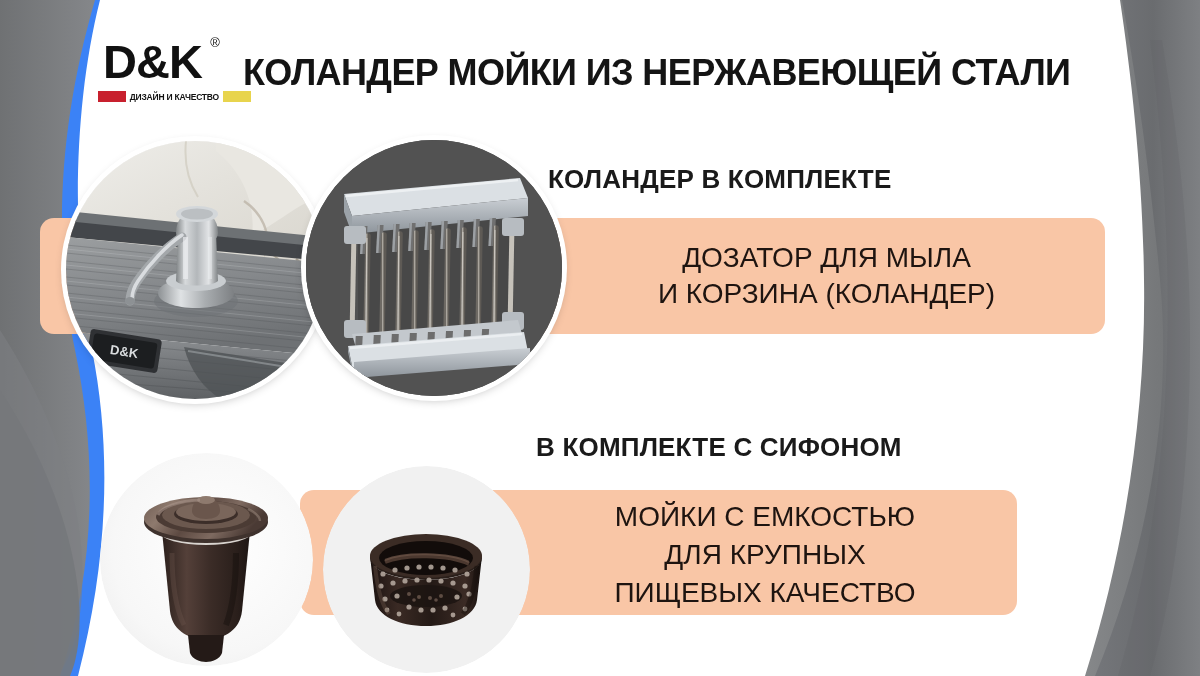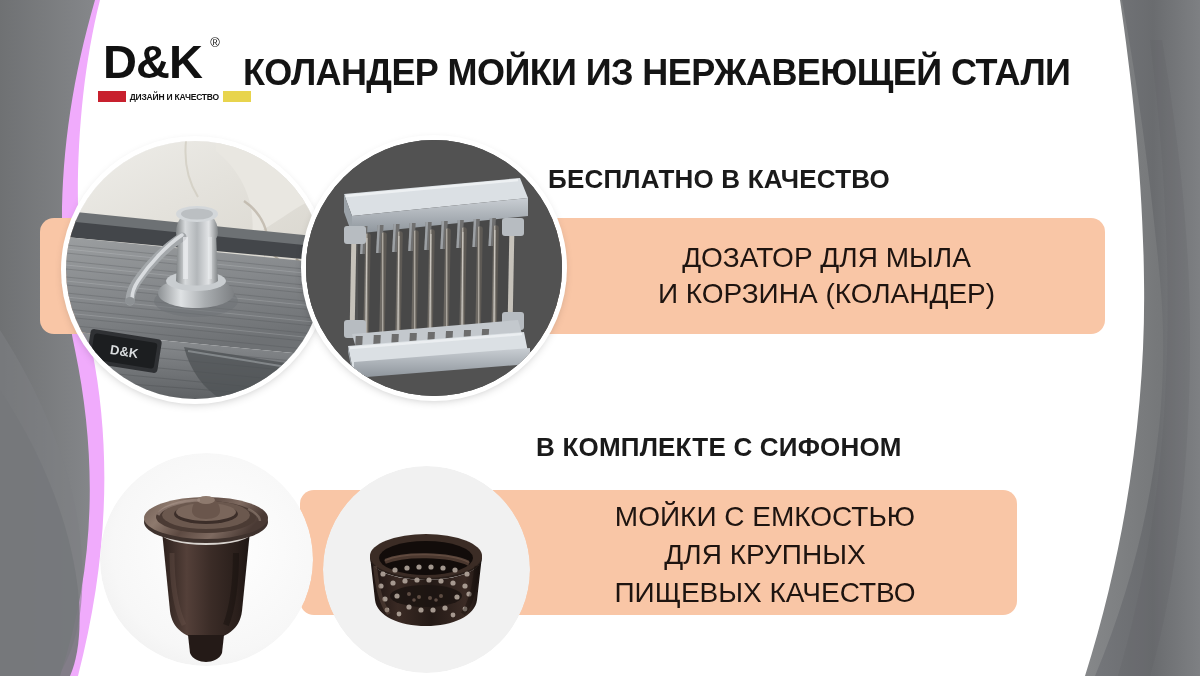--- a/index.html
+++ b/index.html
@@ -8,21 +8,21 @@
     background: #ffffff;
   }
   body {
     font-family: "Liberation Sans", sans-serif;
   }
   #banner {
     position: relative;
     width: 1200px;
     height: 676px;
     overflow: hidden;
-    background: #f0abfc;
+    background: #3b82f6;
   }
 
   
   .bg-layer {
     position: absolute;
     inset: 0;
     width: 1200px;
     height: 676px;
   }
 
@@ -580,21 +580,21 @@
           <circle cx="76" cy="148" r="2.4"></circle>
         <circle cx="130" cy="149" r="2.4"></circle>
           <circle cx="142" cy="143" r="2.4"></circle>
       </g>
 
       <path d="M52,100 C54,120 58,138 66,148" stroke="#6b5449" stroke-width="4" fill="none" opacity="0.4"></path>
       <path d="M154,100 C152,120 148,138 140,148" stroke="#0d0907" stroke-width="5" fill="none" opacity="0.35"></path>
     </svg>
   </div>
 
-  <div class="section-heading" id="heading-top">БЕСПЛАТНО В КАЧЕСТВО</div>
+  <div class="section-heading" id="heading-top">КОЛАНДЕР В КОМПЛЕКТЕ</div>
   <div class="band-text" id="band-text-top">
     <div>ДОЗАТОР ДЛЯ МЫЛА</div>
     <div>И КОРЗИНА (КОЛАНДЕР)</div>
   </div>
 
   <div class="section-heading" id="heading-bottom">В КОМПЛЕКТЕ С СИФОНОМ</div>
   <div class="band-text" id="band-text-bottom">
     <div>МОЙКИ С ЕМКОСТЬЮ</div>
     <div>ДЛЯ КРУПНЫХ</div>
     <div>ПИЩЕВЫХ КАЧЕСТВО</div>

